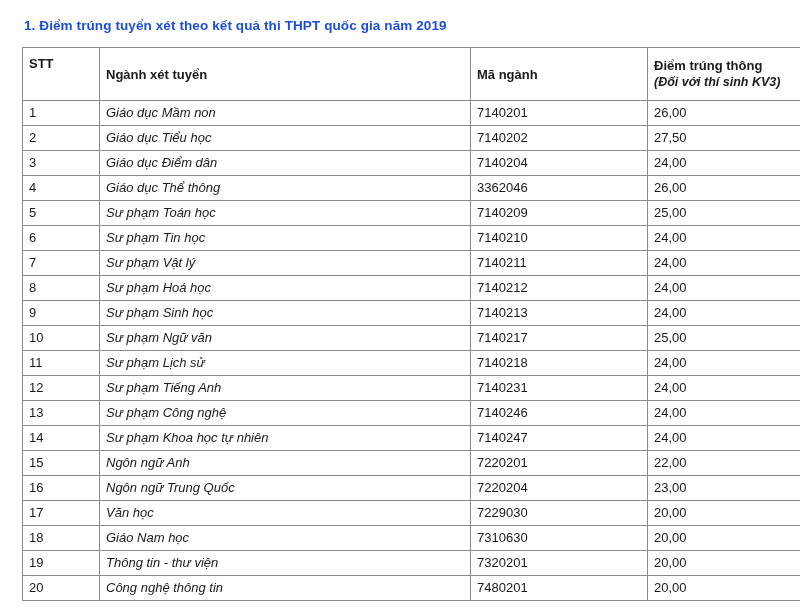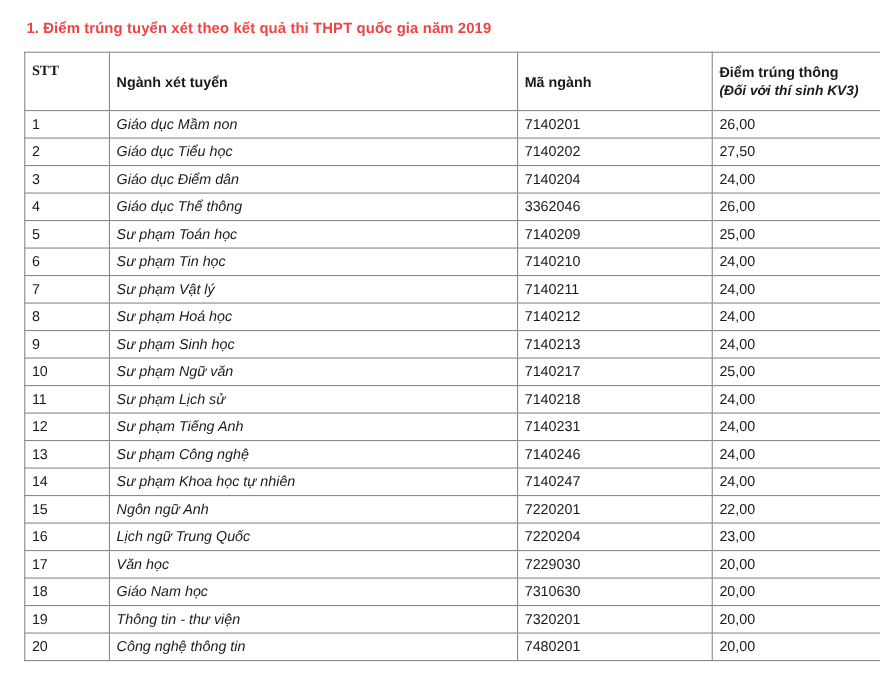--- a/index.html
+++ b/index.html
@@ -17,21 +17,21 @@
   .page {
     width: 800px;
     height: 616px;
     position: relative;
     box-sizing: border-box;
     padding: 18px 22px 0 22px;
   }
   .doc-title {
     font-size: 13.5px;
     font-weight: bold;
-    color: #ef4444;
+    color: #1d4ed8;
     margin: 0 0 14px 2px;
     letter-spacing: 0.1px;
   }
   table.score-table {
     border-collapse: collapse;
     width: 756px;
     table-layout: fixed;
     font-size: 13px;
   }
   table.score-table th,
@@ -47,21 +47,20 @@
     height: 42px;
     font-weight: bold;
     font-size: 13px;
     vertical-align: middle;
     padding-top: 2px;
     padding-bottom: 2px;
   }
   table.score-table thead th.stt-head {
     vertical-align: top;
     padding-top: 8px;
-    font-family: Liberation Serif, serif;
   }
   table.score-table thead th.score-head {
     line-height: 1.35;
   }
   .score-head .sub {
     display: block;
     font-style: italic;
     font-weight: bold;
     font-size: 12.5px;
   }
@@ -184,21 +183,21 @@
           <td class="col-score">24,00</td>
         </tr>
         <tr>
           <td class="col-stt">15</td>
           <td class="col-name">Ngôn ngữ Anh</td>
           <td class="col-code">7220201</td>
           <td class="col-score">22,00</td>
         </tr>
         <tr>
           <td class="col-stt">16</td>
-          <td class="col-name">Lịch ngữ Trung Quốc</td>
+          <td class="col-name">Ngôn ngữ Trung Quốc</td>
           <td class="col-code">7220204</td>
           <td class="col-score">23,00</td>
         </tr>
         <tr>
           <td class="col-stt">17</td>
           <td class="col-name">Văn học</td>
           <td class="col-code">7229030</td>
           <td class="col-score">20,00</td>
         </tr>
         <tr>

